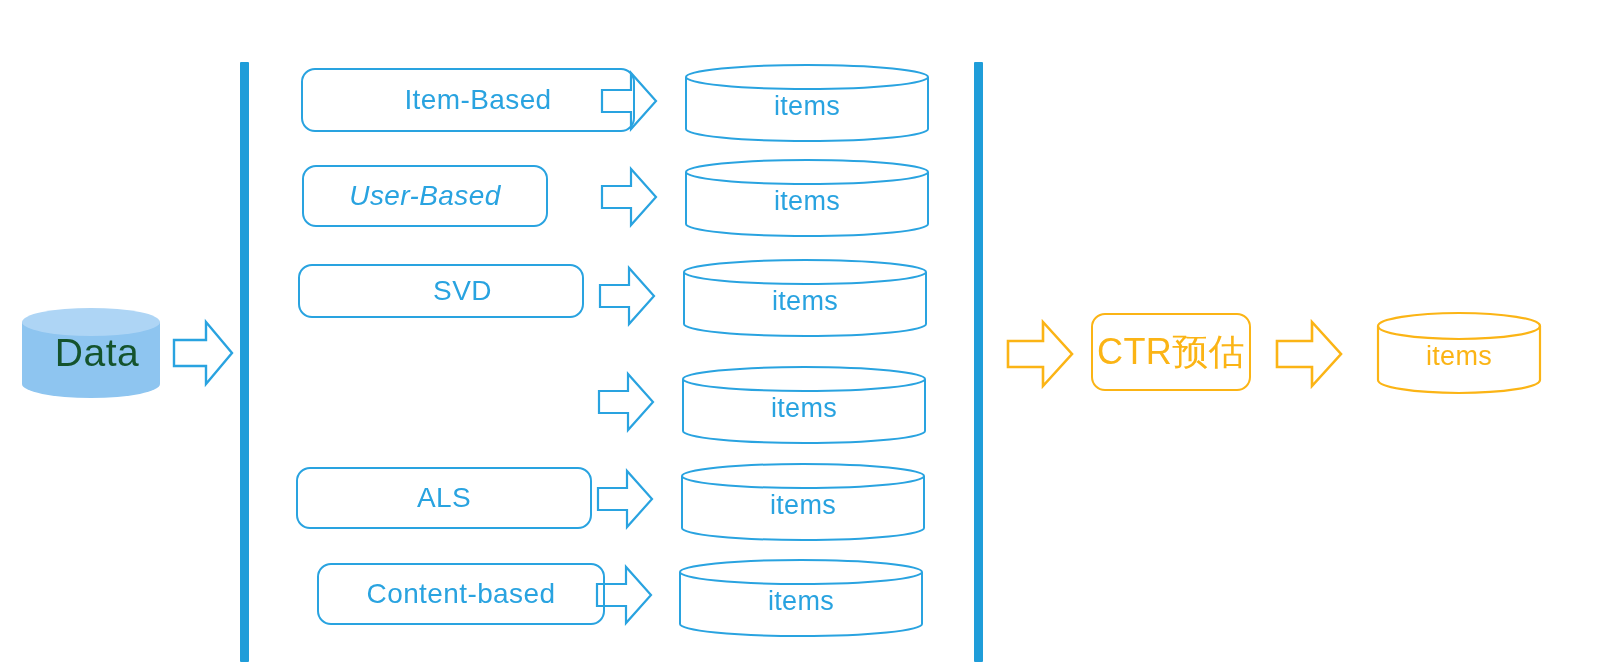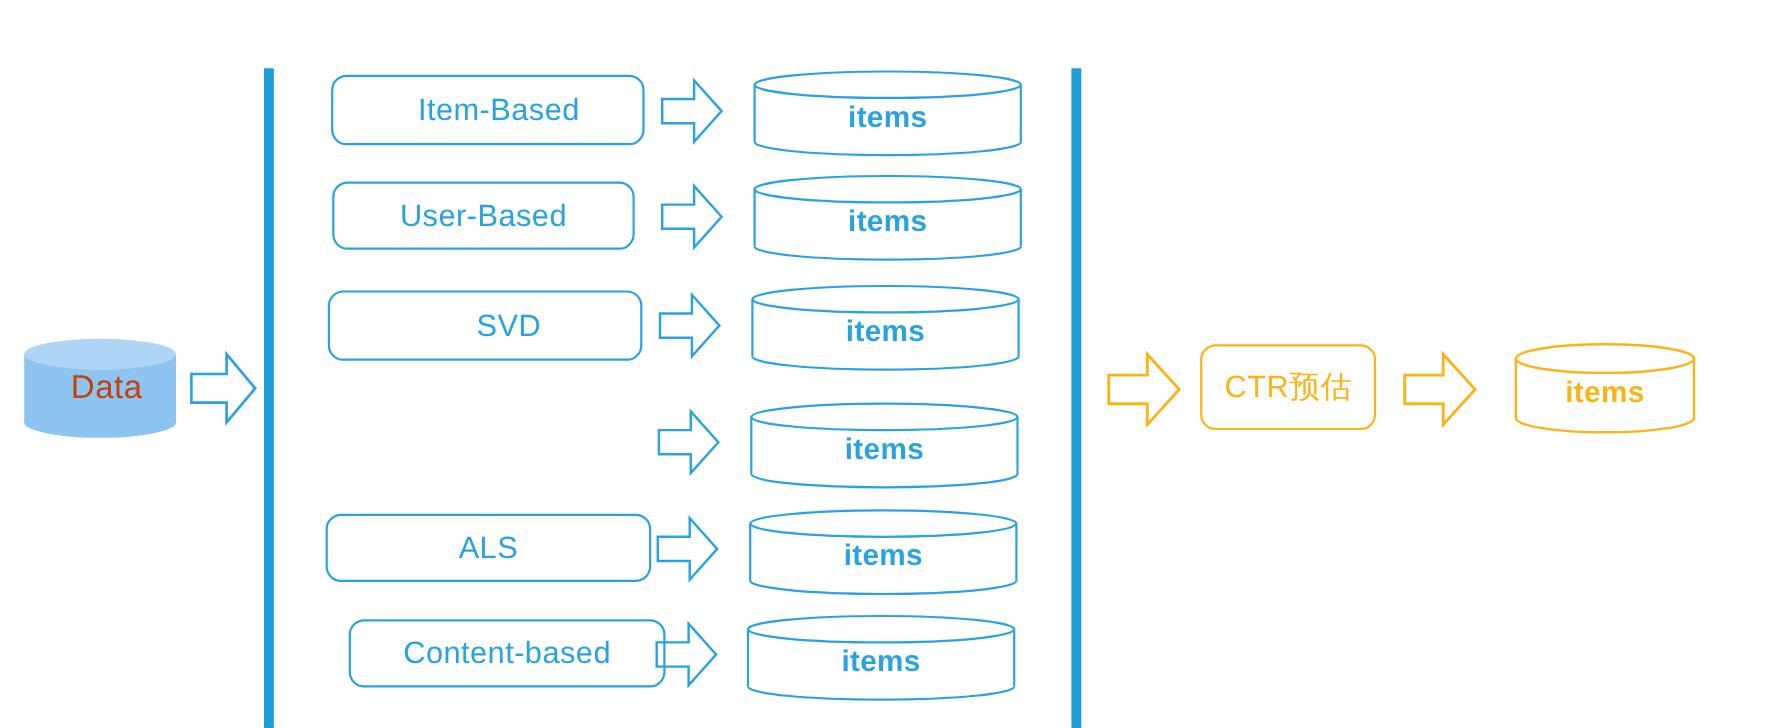--- a/index.html
+++ b/index.html
@@ -59,22 +59,22 @@
     height: 28px;
     background: #8ec5f0;
     border-radius: 50%;
   }
   .data-cyl .label {
     position: absolute;
     inset: 0;
     display: flex;
     align-items: center;
     justify-content: center;
-    color: #c2410c;
-    font-size: 30px;
+    color: #14532d;
+    font-size: 39px;
     font-weight: 300;
     letter-spacing: 0.5px;
     z-index: 3;
     margin-left: 12px;
   }
 
   
   .cyl-out {
     position: absolute;
   }
@@ -85,21 +85,21 @@
     height: 100%;
     overflow: visible;
   }
   .cyl-out .label {
     position: absolute;
     inset: 0;
     display: flex;
     align-items: center;
     justify-content: center;
     font-size: 27px;
-    font-weight: 700;
+    font-weight: 400;
     letter-spacing: 0.3px;
     padding-top: 6px;
     box-sizing: border-box;
   }
   .cyl-blue .label { color: #29a3e0; }
   .cyl-orange .label { color: #fbb415; }
 
   
   .algo-box {
     position: absolute;
@@ -123,21 +123,21 @@
     box-sizing: border-box;
     border: 2.4px solid #fbb415;
     border-radius: 14px;
     display: flex;
     align-items: center;
     justify-content: center;
     background: #ffffff;
   }
   .ctr-box .label {
     color: #fbb415;
-    font-size: 28px;
+    font-size: 36px;
     font-weight: 300;
     letter-spacing: 0.4px;
   }
 
   
   .block-arrow {
     position: absolute;
   }
   .block-arrow svg {
     width: 100%;
@@ -159,57 +159,57 @@
   </div>
 
   <div class="block-arrow" style="left:172px; top:318px; width:62px; height:70px;">
     <svg viewBox="0 0 62 70" preserveAspectRatio="none">
       <path d="M2,22 L34,22 L34,4 L60,35 L34,66 L34,48 L2,48 Z" fill="none" stroke="#29a3e0" stroke-width="2.4" stroke-linejoin="miter"></path>
     </svg>
   </div>
 
   <div class="divider-bar abs" style="left:240px; top:62px; width:9px; height:600px;"></div>
 
-  <div class="algo-box" style="left:301px; top:68px; width:285px; height:64px;padding-left:20px;">
+  <div class="algo-box" style="left:301px; top:68px; width:334px; height:64px;padding-left:20px;">
     <span class="label">Item-Based</span>
   </div>
   <div class="block-arrow" style="left:600px; top:70px; width:58px; height:62px;">
     <svg viewBox="0 0 58 62" preserveAspectRatio="none">
       <path d="M2,20 L31,20 L31,3 L56,31 L31,59 L31,42 L2,42 Z" fill="none" stroke="#29a3e0" stroke-width="2.2" stroke-linejoin="miter"></path>
     </svg>
   </div>
   <div class="cyl-out cyl-blue" style="left:684px; top:63px; width:246px; height:80px;">
     <svg viewBox="0 0 246 80" preserveAspectRatio="none">
       <ellipse cx="123" cy="14" rx="121" ry="12" fill="none" stroke="#29a3e0" stroke-width="2"></ellipse>
       <path d="M2,14 L2,66" fill="none" stroke="#29a3e0" stroke-width="2"></path>
       <path d="M244,14 L244,66" fill="none" stroke="#29a3e0" stroke-width="2"></path>
       <path d="M2,66 A121,12 0 0 0 244,66" fill="none" stroke="#29a3e0" stroke-width="2"></path>
     </svg>
     <span class="label">items</span>
   </div>
 
-  <div class="algo-box" style="left:302px; top:165px; width:275px; height:62px;">
+  <div class="algo-box" style="left:302px; top:165px; width:246px; height:62px;font-style:italic;">
     <span class="label">User-Based</span>
   </div>
   <div class="block-arrow" style="left:600px; top:166px; width:58px; height:62px;">
     <svg viewBox="0 0 58 62" preserveAspectRatio="none">
       <path d="M2,20 L31,20 L31,3 L56,31 L31,59 L31,42 L2,42 Z" fill="none" stroke="#29a3e0" stroke-width="2.2" stroke-linejoin="miter"></path>
     </svg>
   </div>
   <div class="cyl-out cyl-blue" style="left:684px; top:158px; width:246px; height:80px;">
     <svg viewBox="0 0 246 80" preserveAspectRatio="none">
       <ellipse cx="123" cy="14" rx="121" ry="12" fill="none" stroke="#29a3e0" stroke-width="2"></ellipse>
       <path d="M2,14 L2,66" fill="none" stroke="#29a3e0" stroke-width="2"></path>
       <path d="M244,14 L244,66" fill="none" stroke="#29a3e0" stroke-width="2"></path>
       <path d="M2,66 A121,12 0 0 0 244,66" fill="none" stroke="#29a3e0" stroke-width="2"></path>
     </svg>
     <span class="label">items</span>
   </div>
 
-  <div class="algo-box" style="left:298px; top:264px; width:286px; height:64px;padding-left:43px;">
+  <div class="algo-box" style="left:298px; top:264px; width:286px; height:54px;padding-left:43px;">
     <span class="label">SVD</span>
   </div>
   <div class="block-arrow" style="left:598px; top:265px; width:58px; height:62px;">
     <svg viewBox="0 0 58 62" preserveAspectRatio="none">
       <path d="M2,20 L31,20 L31,3 L56,31 L31,59 L31,42 L2,42 Z" fill="none" stroke="#29a3e0" stroke-width="2.2" stroke-linejoin="miter"></path>
     </svg>
   </div>
   <div class="cyl-out cyl-blue" style="left:682px; top:258px; width:246px; height:80px;">
     <svg viewBox="0 0 246 80" preserveAspectRatio="none">
       <ellipse cx="123" cy="14" rx="121" ry="12" fill="none" stroke="#29a3e0" stroke-width="2"></ellipse>

